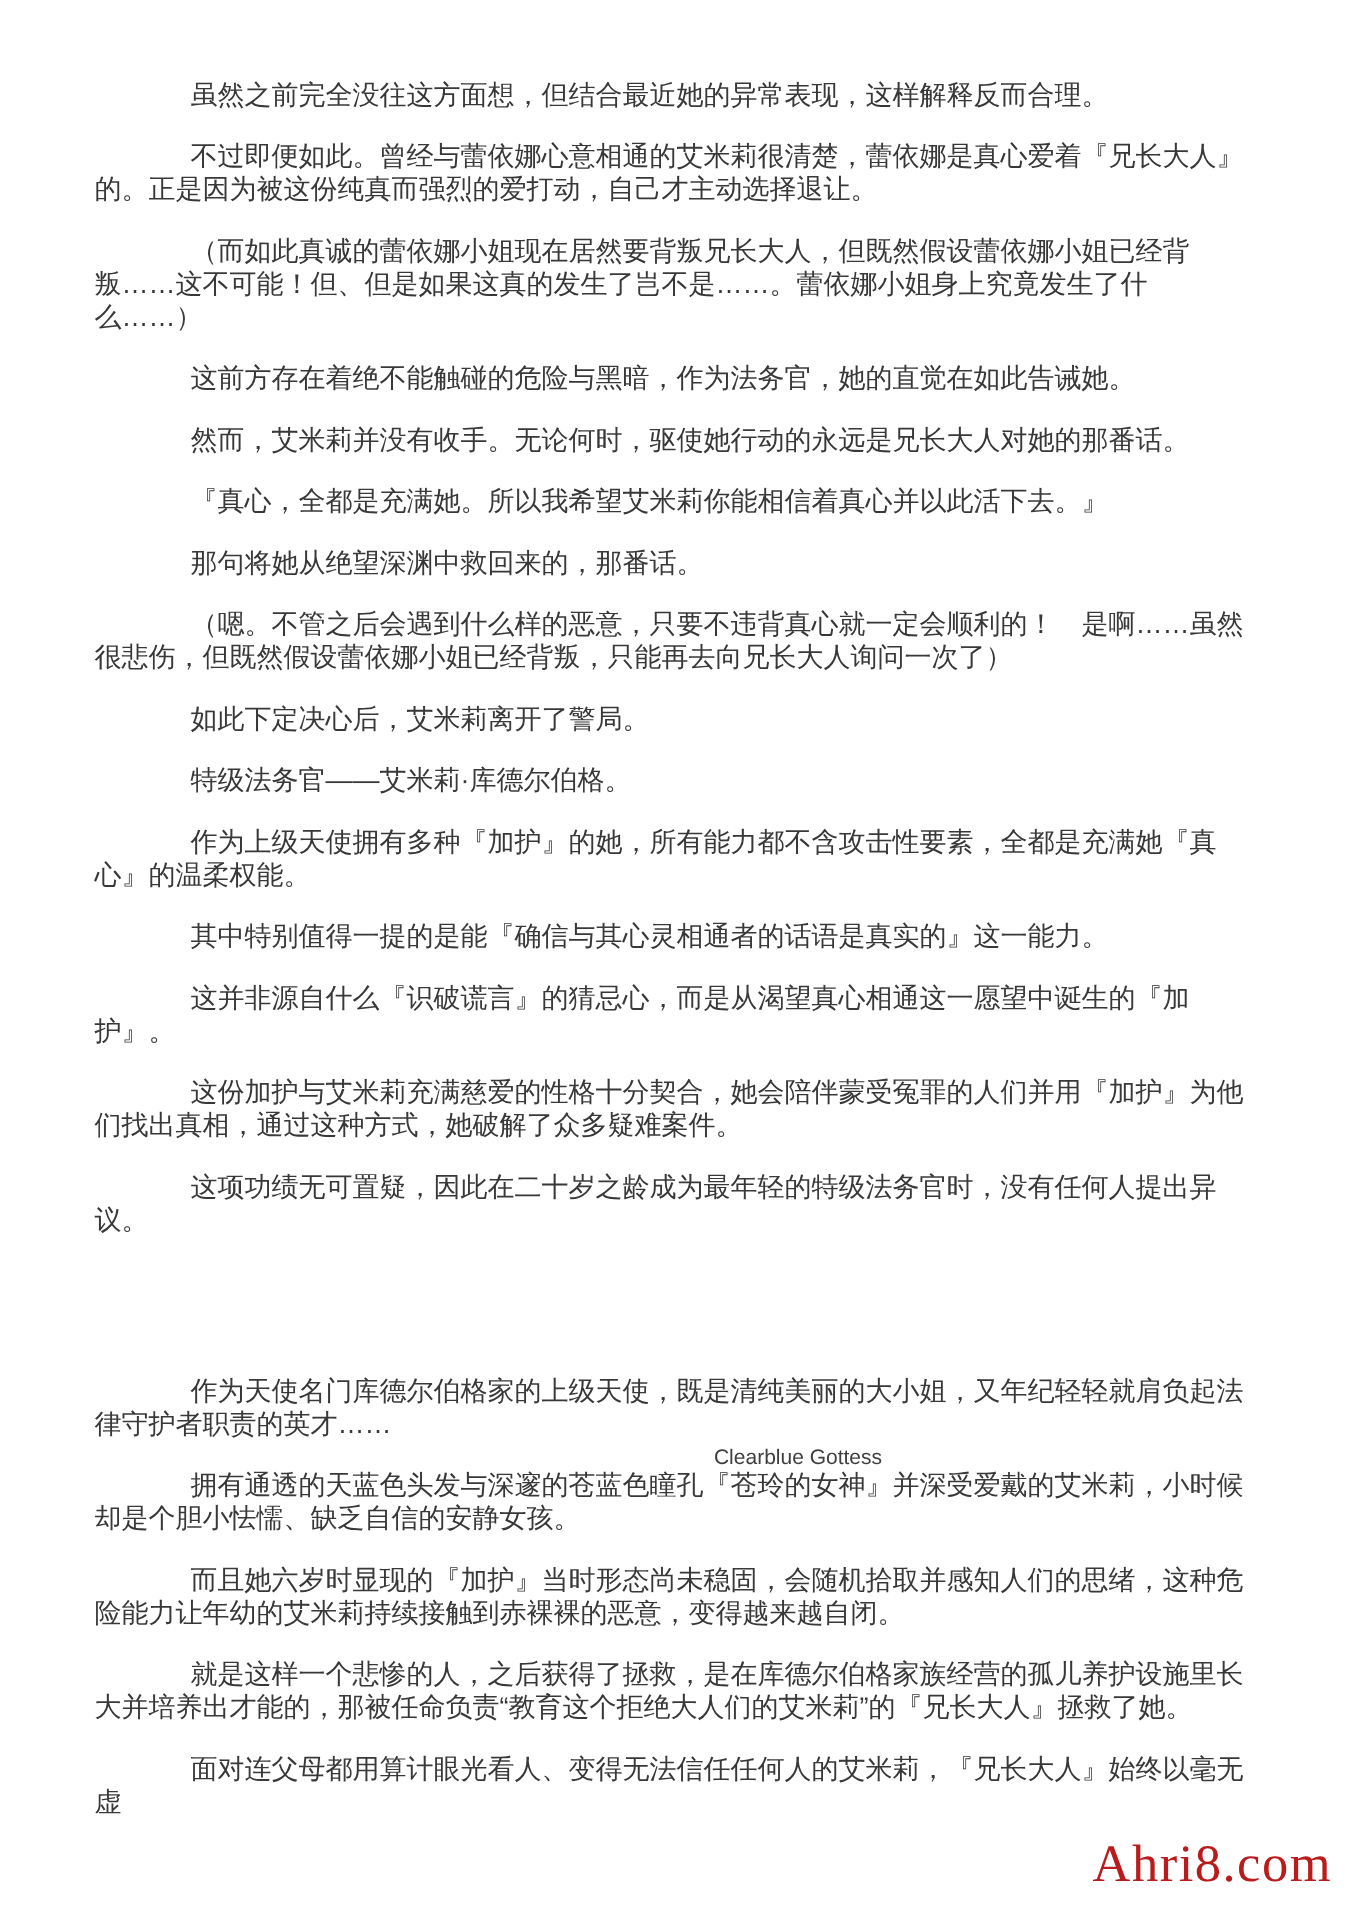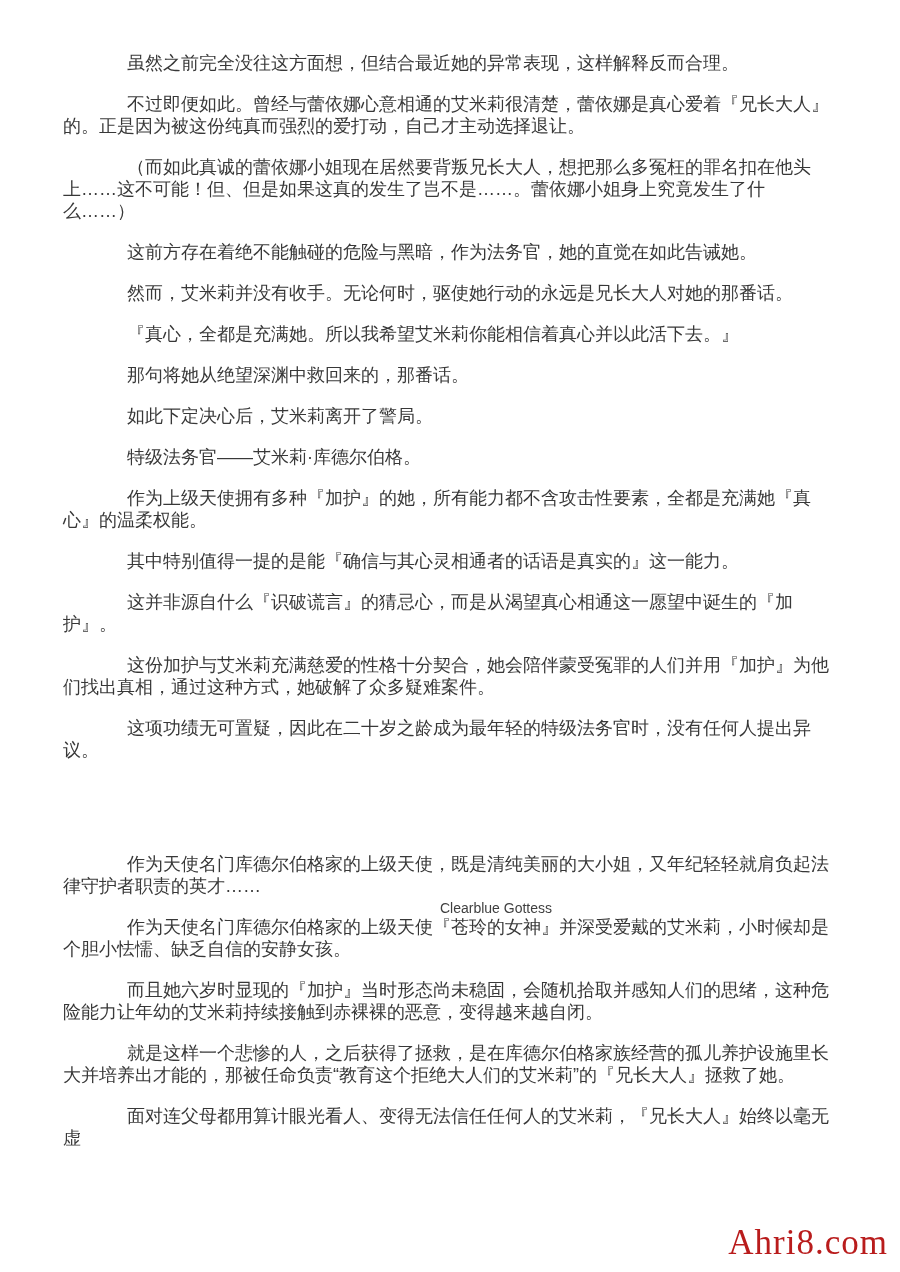--- a/index.html
+++ b/index.html
@@ -57,37 +57,38 @@
     color: #b91c1c;
     letter-spacing: 1px;
   }
 </style>
 </head>
 <body>
 
 <main class="page">
   <p>虽然之前完全没往这方面想，但结合最近她的异常表现，这样解释反而合理。</p>
   <p>不过即便如此。曾经与蕾依娜心意相通的艾米莉很清楚，蕾依娜是真心爱着『兄长大人』的。正是因为被这份纯真而强烈的爱打动，自己才主动选择退让。</p>
-  <p>（而如此真诚的蕾依娜小姐现在居然要背叛兄长大人，想把那么多冤枉的罪名扣在他头上……这不可能！但、但是如果这真的发生了岂不是……。蕾依娜小姐身上究竟发生了什么……）</p>
+  <p>（而如此真诚的蕾依娜小姐现在居然要背叛兄长大人，但既然假设蕾依娜小姐已经背叛……这不可能！但、但是如果这真的发生了岂不是……。蕾依娜小姐身上究竟发生了什么……）</p>
   <p>这前方存在着绝不能触碰的危险与黑暗，作为法务官，她的直觉在如此告诫她。</p>
   <p>然而，艾米莉并没有收手。无论何时，驱使她行动的永远是兄长大人对她的那番话。</p>
   <p>『真心，全都是充满她。所以我希望艾米莉你能相信着真心并以此活下去。』</p>
   <p>那句将她从绝望深渊中救回来的，那番话。</p>
+  <p>（嗯。不管之后会遇到什么样的恶意，只要不违背真心就一定会顺利的！　是啊……虽然很悲伤，但既然假设蕾依娜小姐已经背叛，只能再去向兄长大人询问一次了）</p>
   <p>如此下定决心后，艾米莉离开了警局。</p>
   <p>特级法务官——艾米莉·库德尔伯格。</p>
   <p>作为上级天使拥有多种『加护』的她，所有能力都不含攻击性要素，全都是充满她『真心』的温柔权能。</p>
   <p>其中特别值得一提的是能『确信与其心灵相通者的话语是真实的』这一能力。</p>
   <p>这并非源自什么『识破谎言』的猜忌心，而是从渴望真心相通这一愿望中诞生的『加护』。</p>
   <p>这份加护与艾米莉充满慈爱的性格十分契合，她会陪伴蒙受冤罪的人们并用『加护』为他们找出真相，通过这种方式，她破解了众多疑难案件。</p>
   <p>这项功绩无可置疑，因此在二十岁之龄成为最年轻的特级法务官时，没有任何人提出异议。</p>
 
   <div class="section-gap"></div>
 
   <p>作为天使名门库德尔伯格家的上级天使，既是清纯美丽的大小姐，又年纪轻轻就肩负起法律守护者职责的英才……</p>
 
-  <p><span>作为天使名门库德尔伯格家的上级天使『</span><span class="rb"><i class="rt">Clearblue Gottess</i><span>苍玲的女神</span></span><span>』并深受爱戴的艾米莉，小时候却是个胆小怯懦、缺乏自信的安静女孩。</span></p>
+  <p><span>拥有通透的天蓝色头发与深邃的苍蓝色瞳孔『</span><span class="rb"><i class="rt">Clearblue Gottess</i><span>苍玲的女神</span></span><span>』并深受爱戴的艾米莉，小时候却是个胆小怯懦、缺乏自信的安静女孩。</span></p>
 
   <p>而且她六岁时显现的『加护』当时形态尚未稳固，会随机拾取并感知人们的思绪，这种危险能力让年幼的艾米莉持续接触到赤裸裸的恶意，变得越来越自闭。</p>
   <p>就是这样一个悲惨的人，之后获得了拯救，是在库德尔伯格家族经营的孤儿养护设施里长大并培养出才能的，那被任命负责“教育这个拒绝大人们的艾米莉”的『兄长大人』拯救了她。</p>
   <p>面对连父母都用算计眼光看人、变得无法信任任何人的艾米莉，『兄长大人』始终以毫无虚</p>
 </main>
 
 <div class="watermark">Ahri8.com</div>
 
 </body></html>

